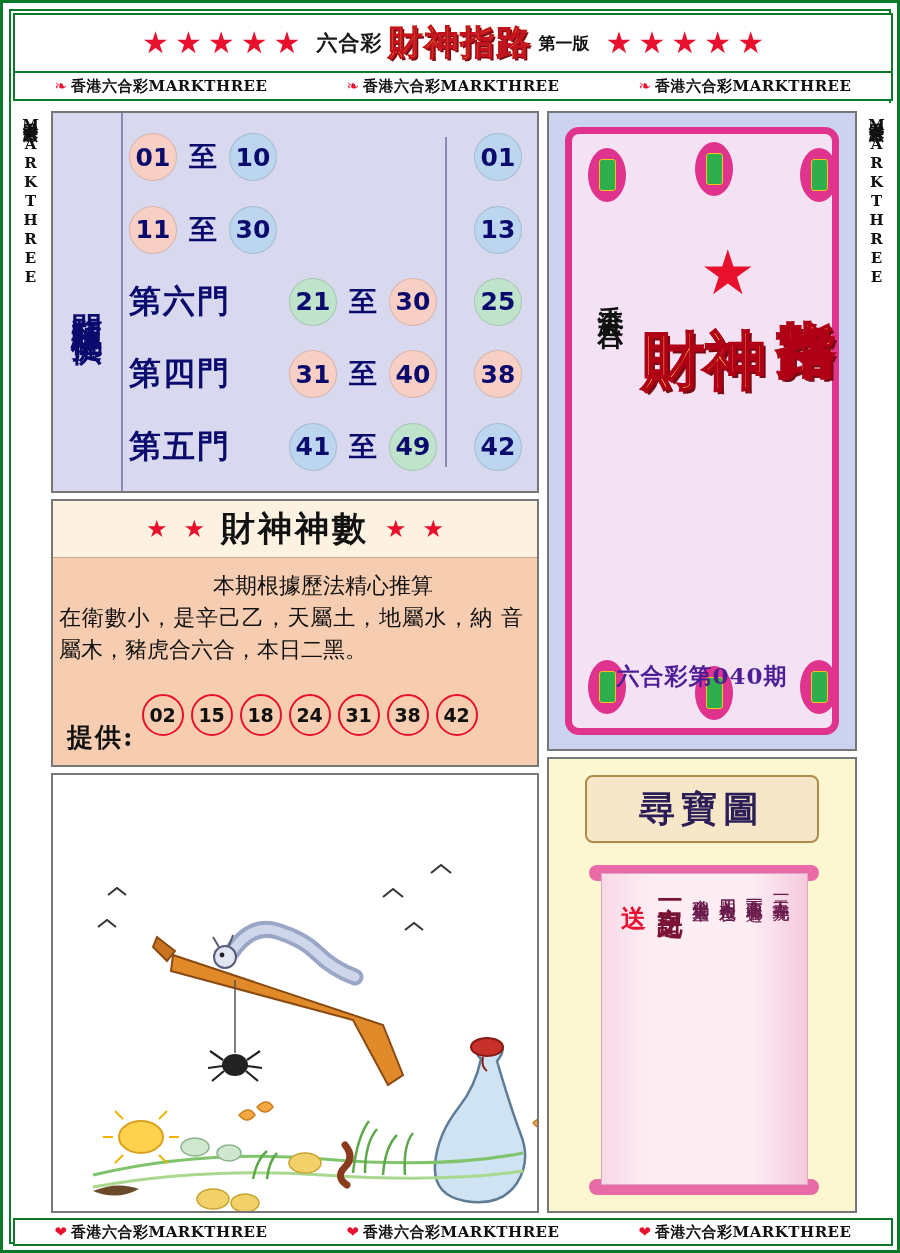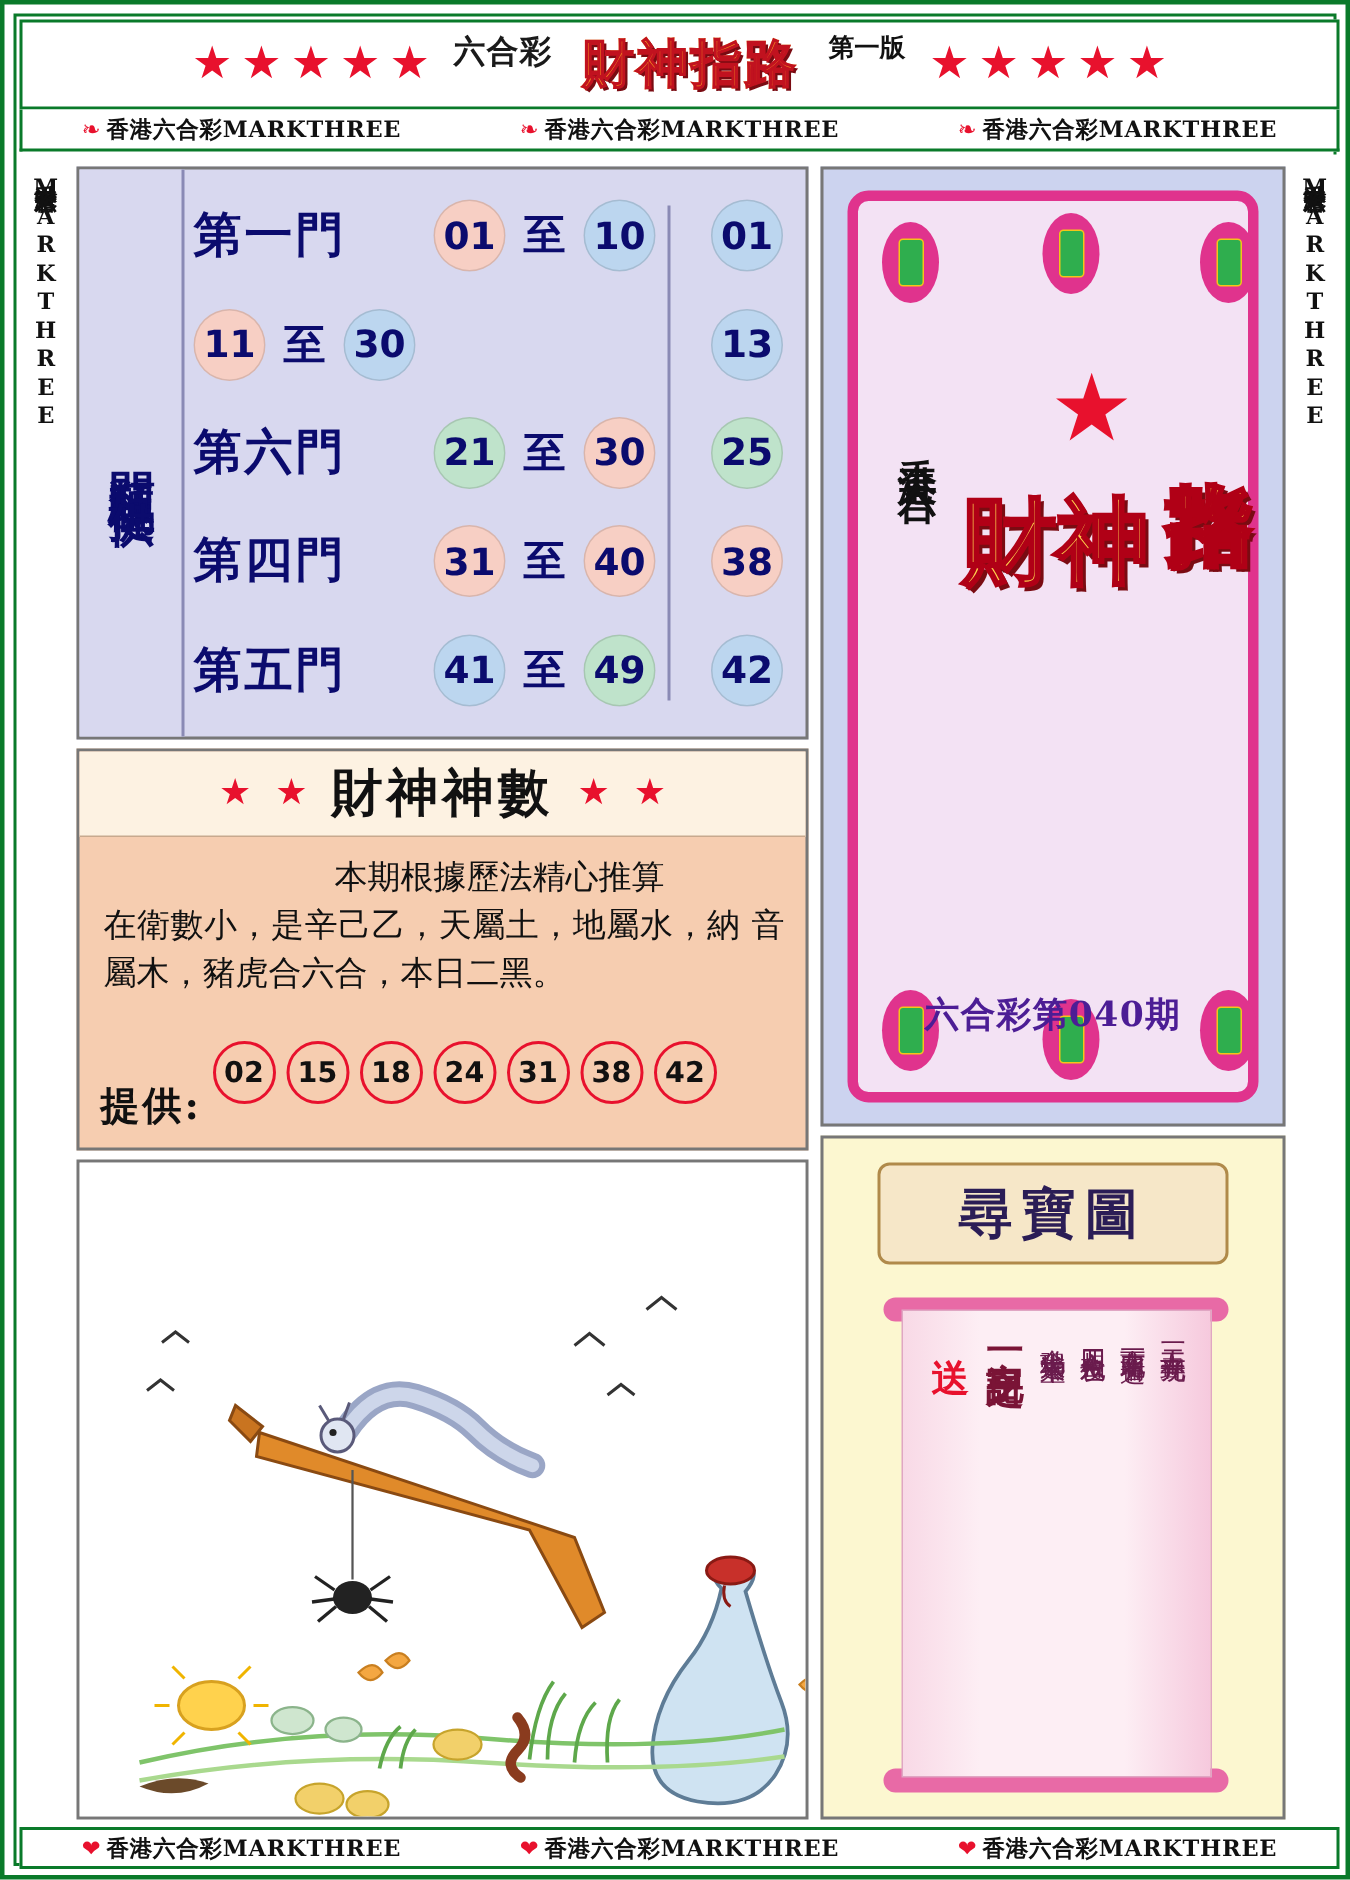--- a/index.html
+++ b/index.html
@@ -30,21 +30,21 @@
     border:2px solid #0a7a2a;
     box-sizing:border-box;
     background:#fff;
     display:flex;align-items:center;justify-content:center;
   }
   .stars{display:flex;gap:6px;align-items:center;}
   .star{
     color:#e8112d;font-size:30px;line-height:1;
   }
   .tb-left,.tb-right{flex:0 0 auto;padding:0 6px;}
-  .tb-mid{display:flex;gap:14px;padding:0 10px;}
+  .tb-mid{display:flex;align-items:center;padding:0 10px;}
   .lbl-liuhe{
     font-family:"DejaVu Sans", sans-serif;
     font-size:21px;color:#1a1a1a;font-weight:bold;letter-spacing:1px;
   }
   .main-title{
     font-family:"DejaVu Sans", sans-serif;
     font-size:34px;font-weight:bold;letter-spacing:2px;
     color:#f7931e;
     -webkit-text-stroke:1px #c1121f;
     text-shadow:2px 2px 0 #7a0b12;
@@ -165,21 +165,21 @@
     height:56px;display:flex;align-items:center;justify-content:center;gap:16px;
     background:#fdf2e2;
     border-bottom:1px solid #c8a98e;
   }
   .cssu-head .star{font-size:24px;}
   .cssu-title{
     font-family:"DejaVu Serif", serif;
     font-size:34px;font-weight:bold;color:#111;letter-spacing:3px;
   }
   .cssu-body{
-    padding:12px 14px 0 16px;
+    padding:12px 14px 0 6px;
     font-family:"DejaVu Serif", serif;
     font-size:22px;color:#111;line-height:1.45;
     text-align:justify;
   }
   .cssu-body .ind{display:block;text-indent:7em;}
   .cssu-provide{
     display:flex;align-items:center;gap:7px;padding:10px 0 0 14px;
   }
   .cssu-provide .lab{
     font-family:"DejaVu Serif", serif;
@@ -366,21 +366,20 @@
 
   <div class="content">
 
     <div class="panel-mlwm">
       <div class="mlwm-label">
         <span>門類旺碼提供</span>
       </div>
       <div class="mlwm-table">
 
         <div class="mlwm-row">
-          <span class="mlwm-gate">第一門</span>
           <span class="ball red">01</span>
           <span class="zhi">至</span>
           <span class="ball blue">10</span>
         </div>
 
         <div class="mlwm-row">
           <span class="ball red">11</span>
           <span class="zhi">至</span>
           <span class="ball blue">30</span>
         </div>

